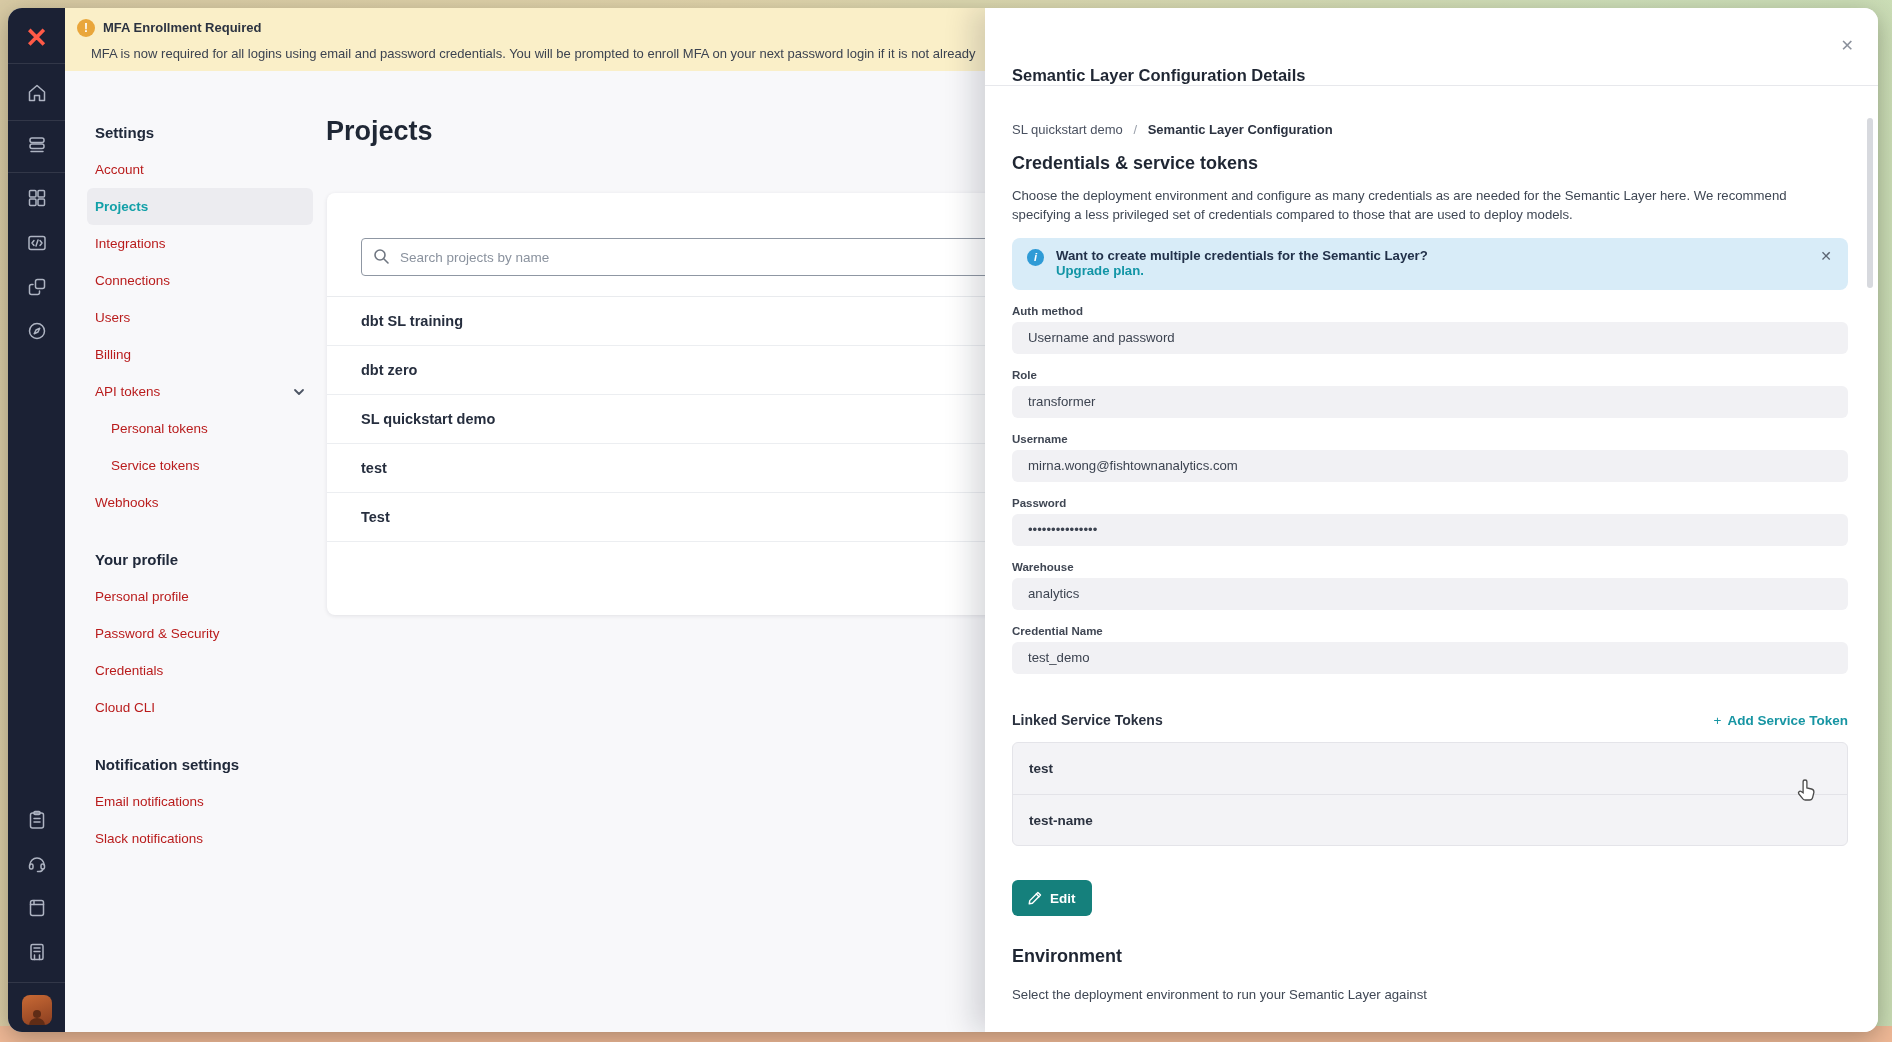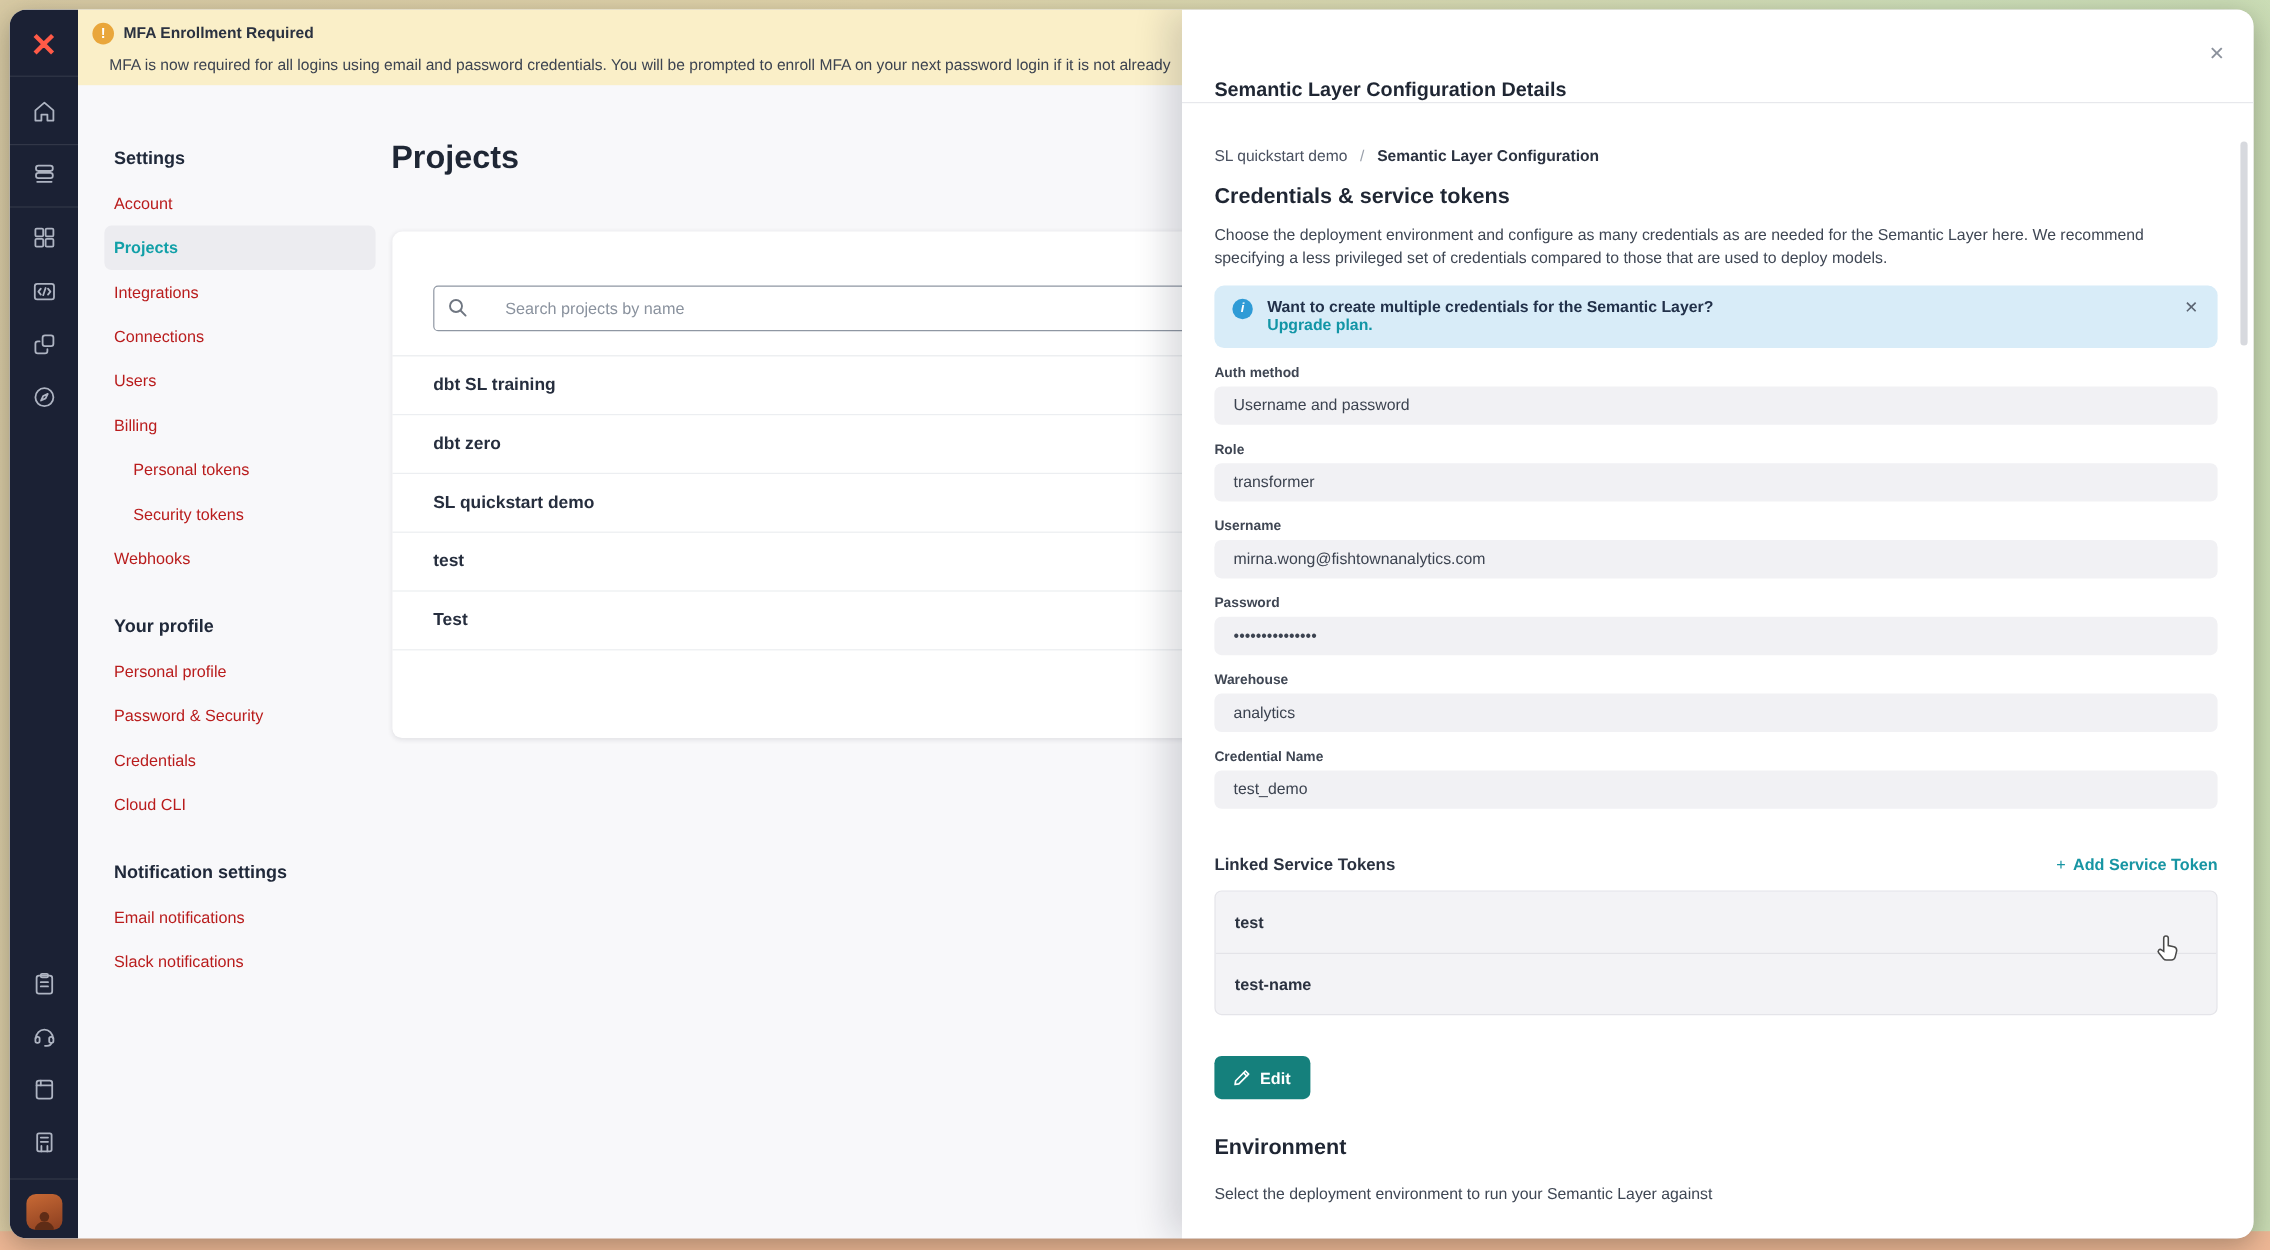--- a/index.html
+++ b/index.html
@@ -49,21 +49,21 @@
 
   
   .page-title { position:absolute; left:318px; top:108px; font-size:27px; font-weight:bold; color:#1f2735; z-index:2; }
   .projects-card {
     position:absolute; left:319px; top:185px; width:800px; height:422px;
     background:#fff; border-radius:8px; box-shadow:0 1px 4px rgba(25,30,45,.10); z-index:2;
   }
   .search-wrap { position:absolute; left:34px; top:45px; width:700px; height:38px; }
   .search-wrap input {
     width:100%; height:100%; border:1px solid #8f97a3; border-radius:4px;
-    padding:0 12px 0 59px; font-size:13.5px; font-family:"Liberation Sans",sans-serif; color:#2b3240; background:#fff; outline:none;
+    padding:0 12px 0 38px; font-size:13.5px; font-family:"Liberation Sans",sans-serif; color:#2b3240; background:#fff; outline:none;
   }
   .search-wrap input::placeholder { color:#8a929e; }
   .search-icon { position:absolute; left:12px; top:10px; }
   .search-icon svg { stroke:#6f7681; fill:none; stroke-width:1.6; stroke-linecap:round; }
   .proj-list { position:absolute; left:0; top:103px; width:100%; border-top:1px solid #e9ebee; }
   .proj-row { height:49px; line-height:49px; padding-left:34px; font-size:14.5px; font-weight:bold; color:#262e3e; border-bottom:1px solid #eceef1; cursor:pointer; }
 
   
   .drawer {
     position:absolute; left:977px; top:0; width:893px; height:100%;
@@ -126,22 +126,30 @@
   </div>
 
   <div class="nav">
     <div class="nav-heading">Settings</div>
     <div class="nav-item">Account</div>
     <div class="nav-item active">Projects</div>
     <div class="nav-item">Integrations</div>
     <div class="nav-item">Connections</div>
     <div class="nav-item">Users</div>
     <div class="nav-item">Billing</div>
+    <div class="nav-item has-chevron">
+      <span>API tokens</span>
+      <span class="chev">
+        <svg width="12" height="12" viewBox="0 0 12 12">
+            <polyline points="2,4 6,8 10,4"></polyline>
+          </svg>
+      </span>
+    </div>
     <div class="nav-item sub">Personal tokens</div>
-    <div class="nav-item sub">Security tokens</div>
+    <div class="nav-item sub">Service tokens</div>
     <div class="nav-item">Webhooks</div>
 
     <div class="nav-heading spaced">Your profile</div>
     <div class="nav-item">Personal profile</div>
     <div class="nav-item">Password &amp; Security</div>
     <div class="nav-item">Credentials</div>
     <div class="nav-item">Cloud CLI</div>
 
     <div class="nav-heading spaced">Notification settings</div>
     <div class="nav-item">Email notifications</div>

